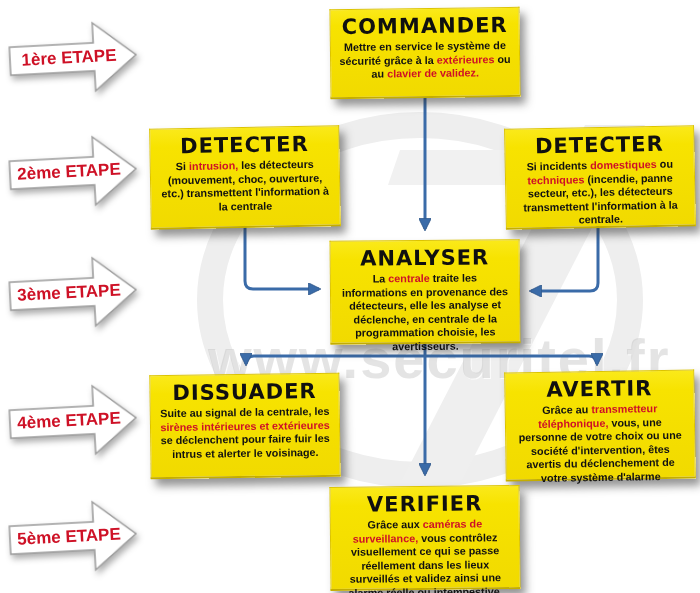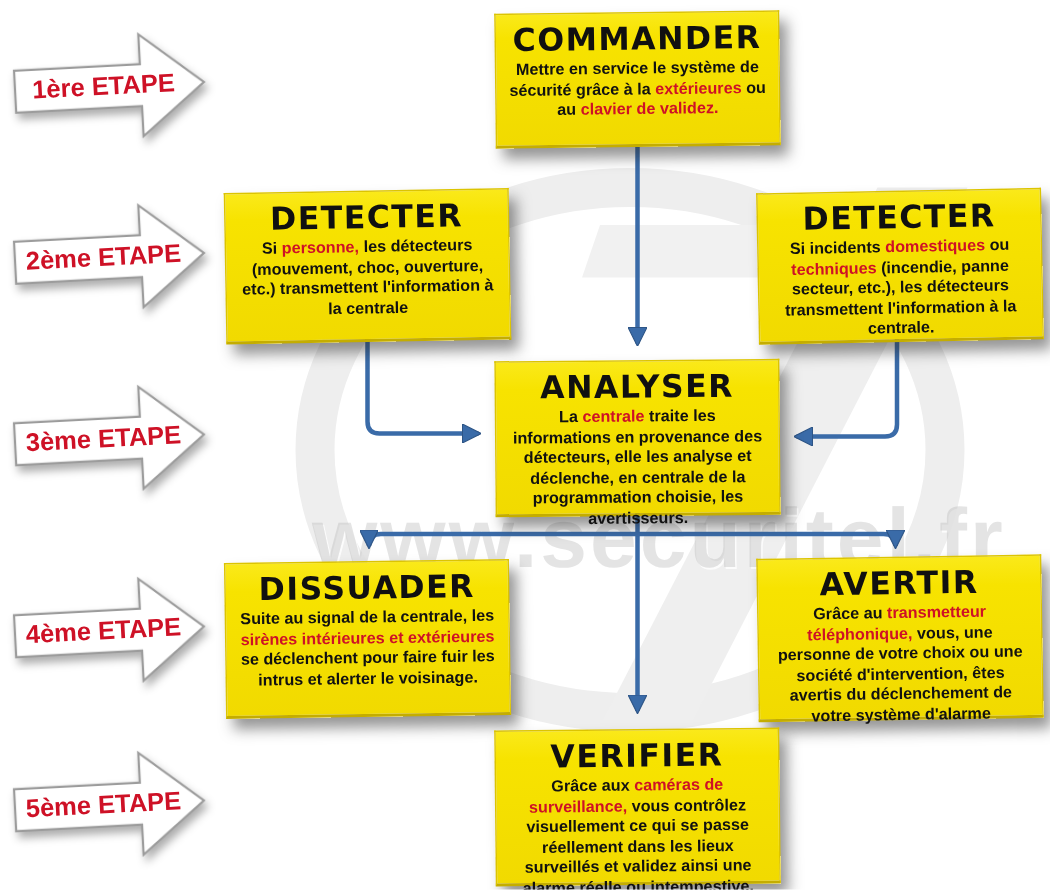--- a/index.html
+++ b/index.html
@@ -105,21 +105,21 @@
     <span class="step-label">5ème ETAPE</span>
   </div>
 
   <div class="box box-commander">
     <div class="box-title">COMMANDER</div>
     <div class="box-body"><span>Mettre en service le système de sécurité grâce à la </span><span class="red">extérieures</span><span> ou au </span><span class="red">clavier de validez.</span></div>
   </div>
 
   <div class="box box-detecter-left">
     <div class="box-title">DETECTER</div>
-    <div class="box-body"><span>Si </span><span class="red">personne,</span><span> les détecteurs (mouvement, choc, ouverture, etc.) transmettent l'information à la centrale</span></div>
+    <div class="box-body"><span>Si </span><span class="red">intrusion,</span><span> les détecteurs (mouvement, choc, ouverture, etc.) transmettent l'information à la centrale</span></div>
   </div>
 
   <div class="box box-detecter-right">
     <div class="box-title">DETECTER</div>
     <div class="box-body"><span>Si incidents </span><span class="red">domestiques</span><span> ou </span><span class="red">techniques</span><span> (incendie, panne secteur, etc.), les détecteurs transmettent l'information à la centrale.</span></div>
   </div>
 
   <div class="box box-analyser">
     <div class="box-title">ANALYSER</div>
     <div class="box-body"><span>La </span><span class="red">centrale</span><span> traite les informations en provenance des détecteurs, elle les analyse et déclenche, en centrale de la programmation choisie, les avertisseurs.</span></div>

